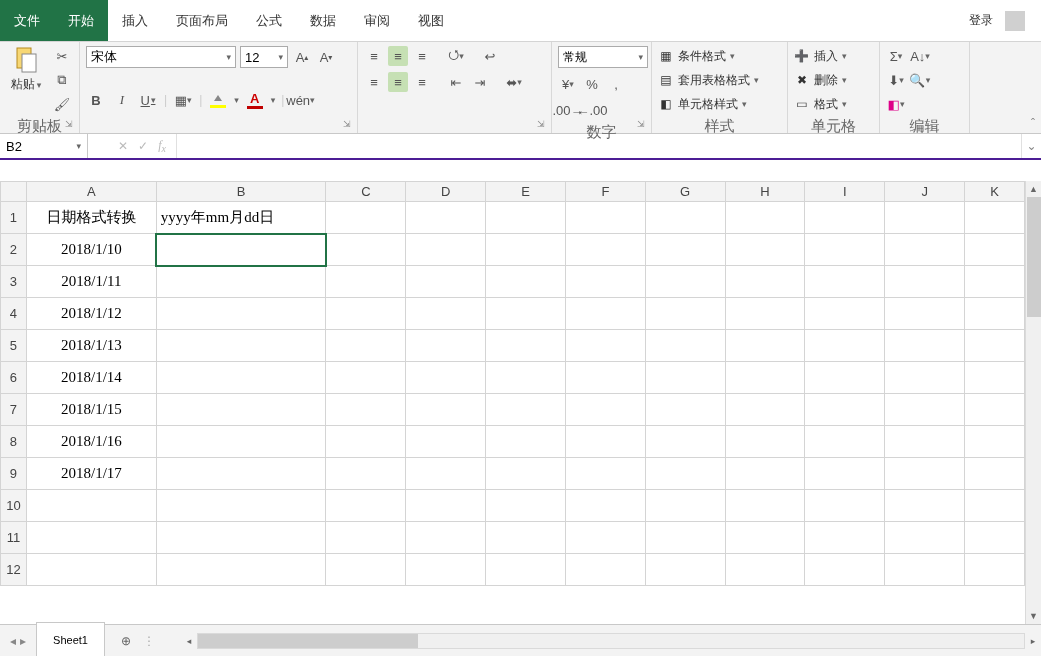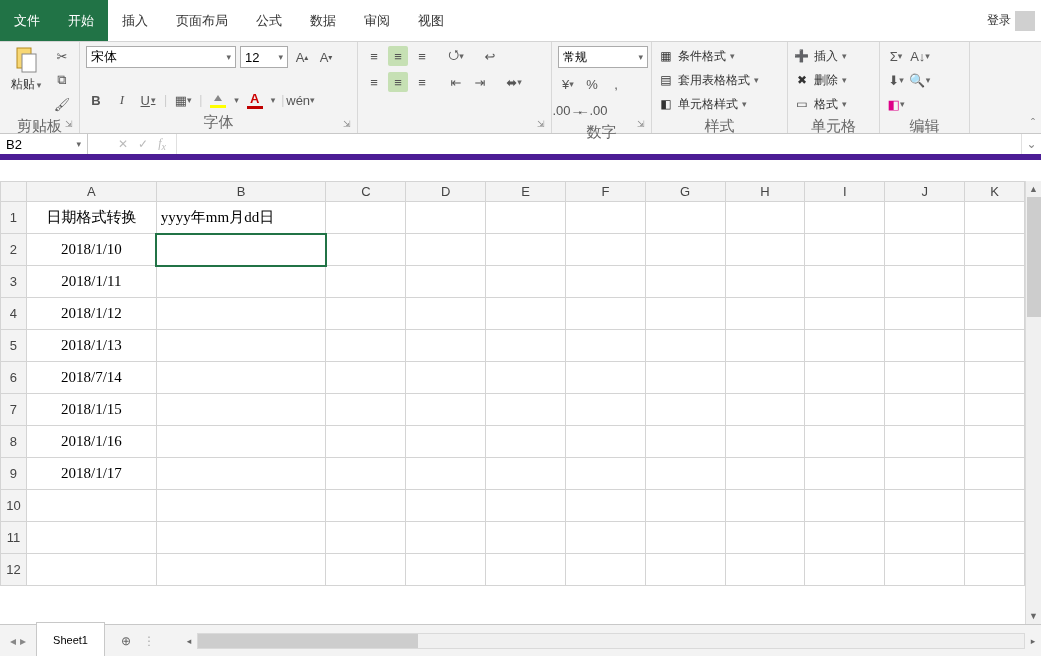--- a/index.html
+++ b/index.html
@@ -3,21 +3,21 @@
 <meta charset="utf-8">
 <style>
   * { box-sizing: border-box; margin: 0; padding: 0; }
   body { font-family: "Microsoft YaHei", Arial, sans-serif; font-size: 12px; background: #fff; overflow: hidden; width: 1041px; height: 656px; position: relative; }
 
   
   .menubar { height: 42px; background: #fff; border-bottom: 1px solid #d4d4d4; display: flex; align-items: stretch; }
   .menu-item { padding: 0 14px; display: flex; align-items: center; color: #333; cursor: pointer; font-size: 13px; }
   .menu-file { background: #217346; color: #fff; }
   .menu-active { background: #217346; color: #fff; }
-  .menu-right { margin-left: auto; display: flex; align-items: center; padding-right: 6px; gap: 4px; color: #333; }
+  .menu-right { margin-left: auto; display: flex; align-items: center; padding-right: 16px; gap: 12px; color: #333; }
   .avatar-ph { width: 20px; height: 20px; background: #d0d0d0; display: inline-block; }
 
   
   .ribbon { height: 92px; background: #f3f3f3; border-bottom: 1px solid #c8c8c8; display: flex; position: relative; }
   .group { border-right: 1px solid #d8d8d8; display: flex; flex-direction: column; padding: 4px 6px 0 6px; position: relative; }
   .group-body { flex: 1; display: flex; align-items: flex-start; gap: 6px; }
   .group-label { text-align: center; color: #666; font-size: 15px; padding: 3px 0 2px; position: relative; }
   .dlg-launch { position: absolute; right: 2px; bottom: 2px; width: 12px; height: 12px; font-size: 9px; color: #888; cursor: pointer; }
   .collapse-arrow { position: absolute; right: 6px; bottom: 2px; color: #888; cursor: pointer; }
 
@@ -38,21 +38,21 @@
   .btn-u { text-decoration: underline; }
   .clr-bar { width: 16px; height: 3px; display: block; }
 
   .num-fmt-box { width: 90px; height: 22px; border: 1px solid #ababab; background: #fff; display: flex; align-items: center; padding: 0 4px; justify-content: space-between; font-size: 12px; }
 
   .row { display: flex; gap: 4px; align-items: center; }
   .styles-item, .cells-item, .edit-item { display: flex; align-items: center; gap: 4px; height: 20px; cursor: pointer; font-size: 12px; color: #333; }
   .ico16 { width: 16px; height: 16px; display: inline-flex; align-items: center; justify-content: center; }
 
   
-  .fbar { height: 26px; border-bottom: 6px solid #4c1d95; display: flex; align-items: stretch; background: #fff; }
+  .fbar { height: 26px; border-bottom: 2px solid #4c1d95; display: flex; align-items: stretch; background: #fff; }
   .namebox { width: 88px; border-right: 1px solid #c8c8c8; display: flex; align-items: center; padding: 0 6px; justify-content: space-between; font-size: 13px; }
   .fbar-btns { display: flex; align-items: center; gap: 10px; padding: 0 10px; border-right: 1px solid #e0e0e0; color: #bbb; }
   .fbar-input { flex: 1; }
   .fbar-expand { width: 20px; display: flex; align-items: center; justify-content: center; color: #888; border-left: 1px solid #e0e0e0; cursor: pointer; }
 
   
   .grid-wrap { position: absolute; top: 181px; left: 0; right: 16px; bottom: 32px; overflow: hidden; }
   .sheet { border-collapse: collapse; table-layout: fixed; }
   .sheet th, .sheet td { border: 1px solid #d4d4d4; font-weight: normal; }
   .col-h { background: #f3f3f3; height: 20px; text-align: center; color: #444; font-size: 13px; }
@@ -154,21 +154,20 @@
           <span class="dd">▾</span>
         <span class="sm" style="flex-direction:column">
           <span style="font-weight:bold;color:#c00">A</span>
             <span class="clr-bar" style="background:#c00000"></span>
         </span>
           <span class="dd">▾</span>
         <span style="color:#ccc">|</span>
         <span class="sm">wén<span class="dd">▾</span></span>
       </div>
     </div>
-    <div class="group-label">字体</div>
     <span class="dlg-launch">⇲</span>
   </div>
 
   <div class="group" style="width:194px">
     <div class="group-body" style="flex-direction:column;gap:6px">
       <div class="row">
         <span class="sm">≡</span>
         <span class="sm active">≡</span>
         <span class="sm">≡</span>
         <span style="width:6px"></span>
@@ -381,21 +380,21 @@
           <td class="cell"></td>
           <td class="cell"></td>
           <td class="cell"></td>
           <td class="cell"></td>
           <td class="cell"></td>
         </tr>
       </tbody>
       <tbody>
         <tr>
           <th class="row-h">6</th>
-          <td class="cell center">2018/7/14</td>
+          <td class="cell center">2018/1/14</td>
           <td class="cell"></td>
           <td class="cell"></td>
           <td class="cell"></td>
           <td class="cell"></td>
           <td class="cell"></td>
           <td class="cell"></td>
           <td class="cell"></td>
           <td class="cell"></td>
           <td class="cell"></td>
           <td class="cell"></td>

